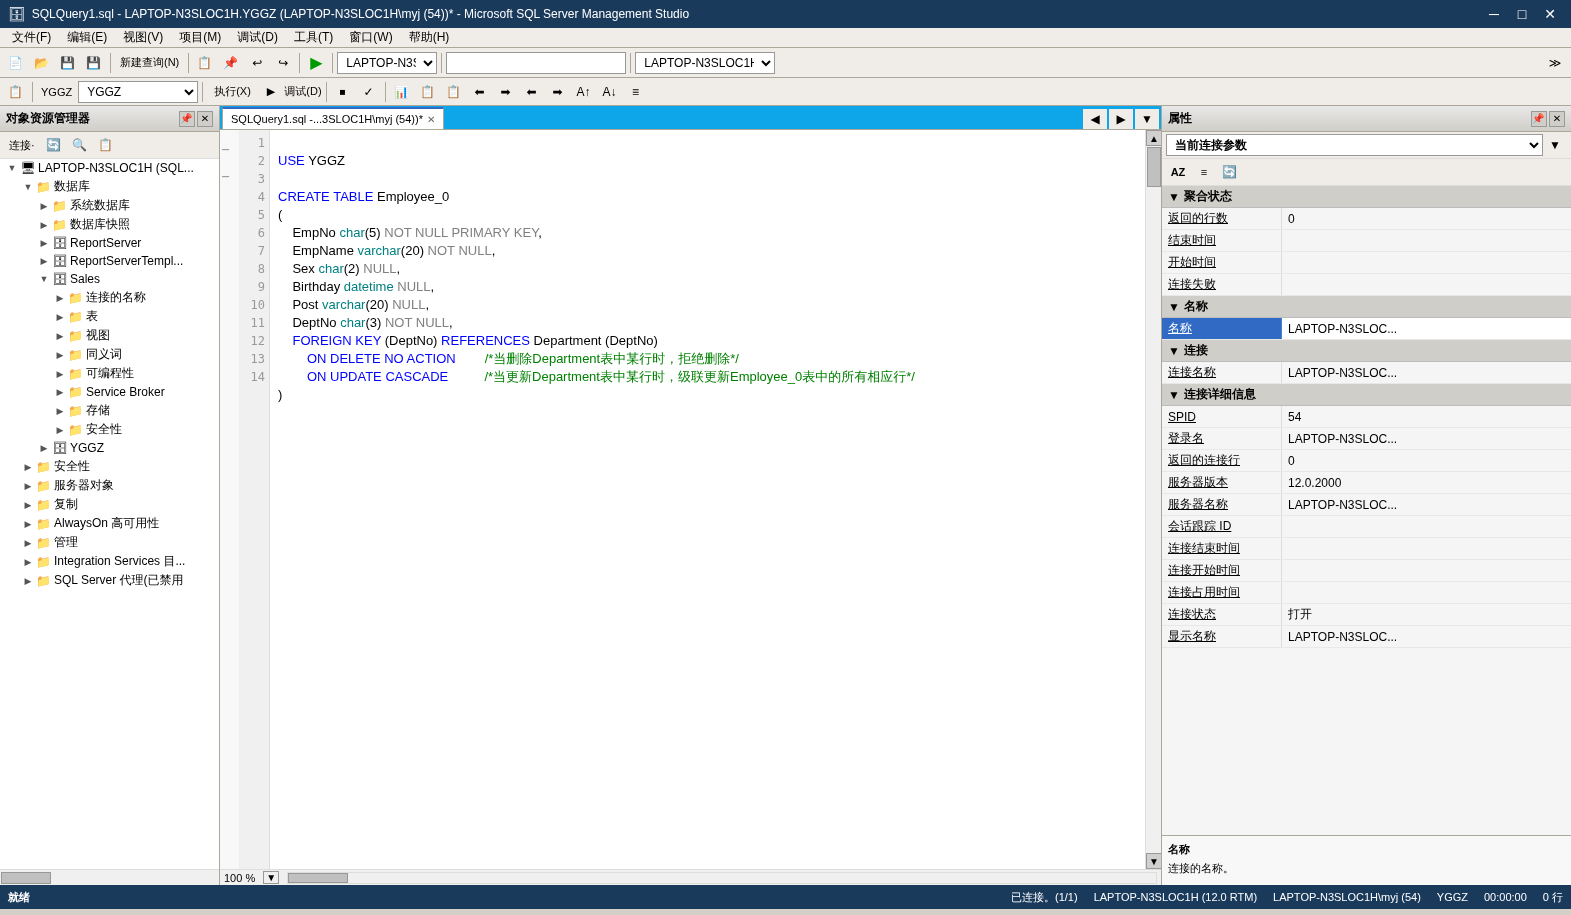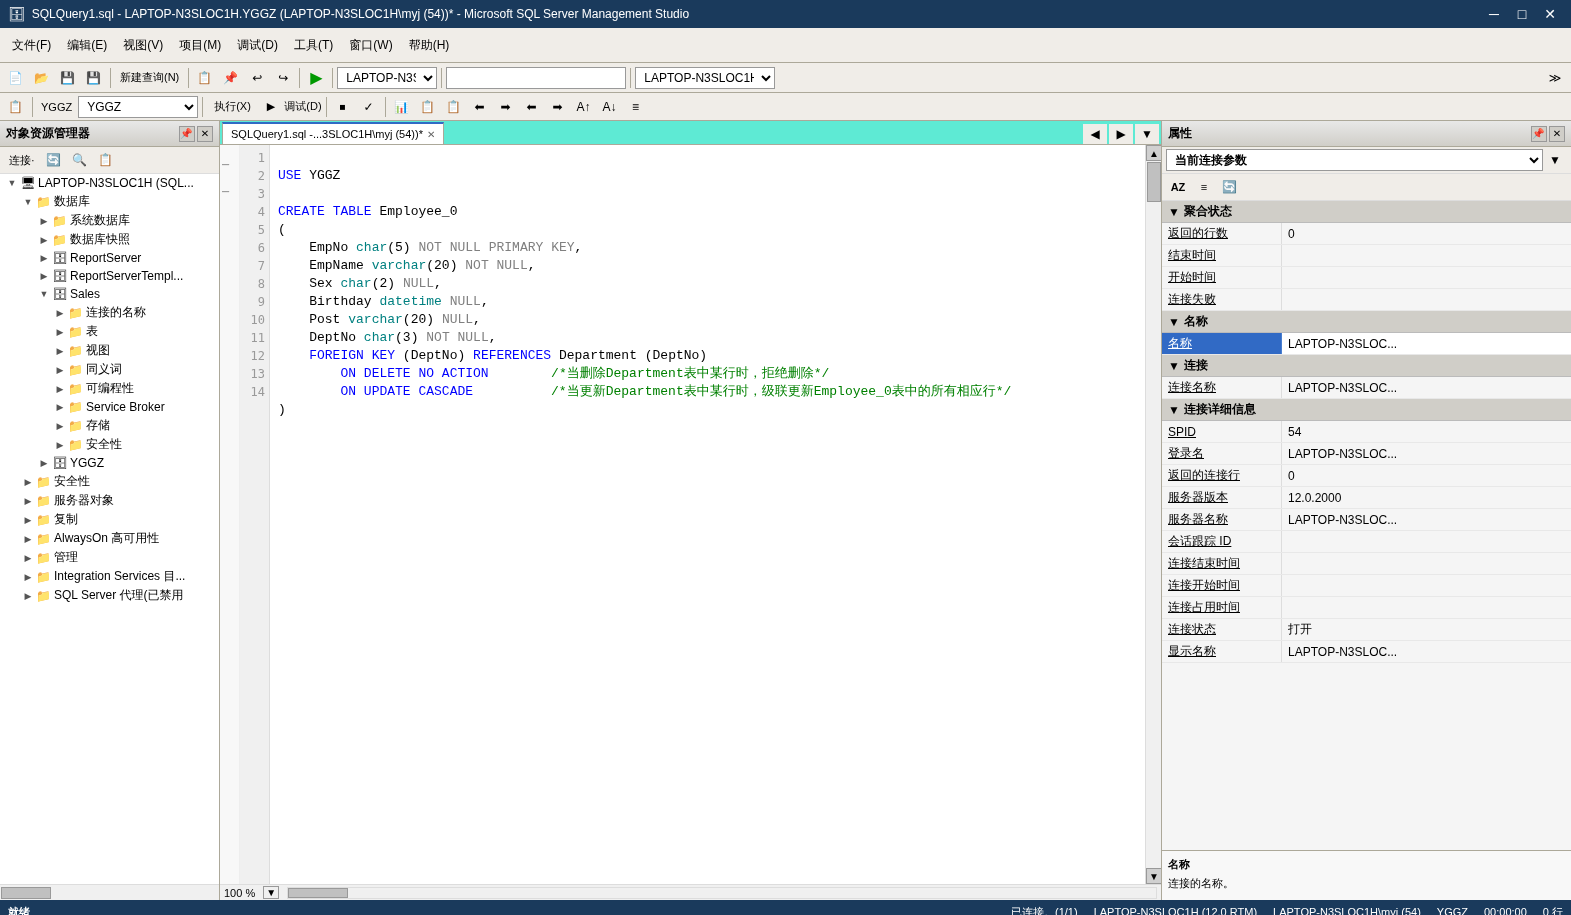--- a/index.html
+++ b/index.html
@@ -25,21 +25,21 @@
       border: none;
       color: white;
       font-size: 14px;
       cursor: pointer;
       display: flex; align-items: center; justify-content: center;
     }
     
     
     .menu-bar {
       background: #f0ede8;
-      height: 35px;
+      height: 20px;
       display: flex;
       align-items: center;
       padding: 0 4px;
       border-bottom: 1px solid #aca899;
       font-size: 12px;
     }
     .menu-item {
       padding: 2px 8px;
       cursor: pointer;
       height: 100%;
@@ -165,21 +165,21 @@
     
     .editor-area {
       flex: 1;
       display: flex;
       flex-direction: column;
       background: #f5f5f5;
     }
     
     
     .tab-bar {
-      background: #5eead4;
+      background: #0ea5e9;
       border-bottom: 1px solid #aca899;
       display: flex;
       align-items: flex-end;
       padding: 0 2px;
       height: 24px;
     }
     .tab {
       background: #d0cec8;
       border: 1px solid #aca899;
       border-bottom: none;
@@ -219,21 +219,21 @@
       color: #999;
       text-align: right;
       line-height: 18px;
       overflow: hidden;
       flex-shrink: 0;
     }
     .line-num { padding-right: 4px; }
     .code-area {
       flex: 1;
       padding: 4px 8px;
-      font-family: Liberation Mono, monospace;
+      font-family: Liberation Sans, sans-serif;
       font-size: 13px;
       line-height: 18px;
       overflow: auto;
       white-space: pre;
     }
     .editor-left-margin {
       width: 20px;
       background: #f8f8f8;
       border-right: 1px solid #eee;
       flex-shrink: 0;

